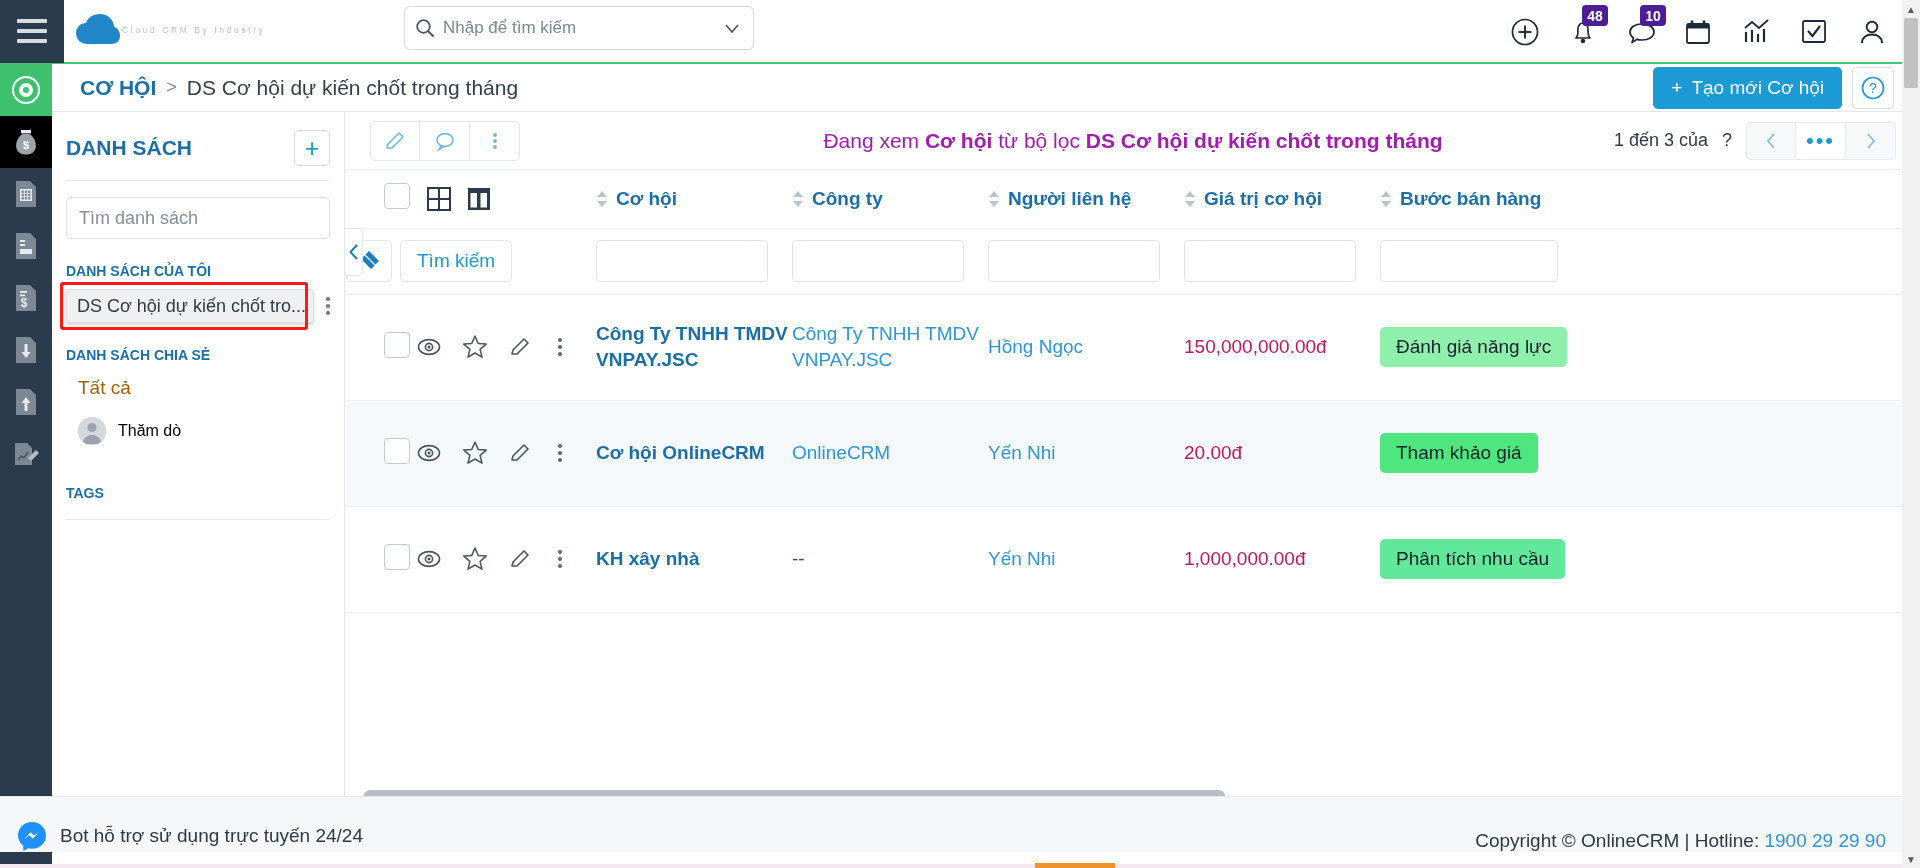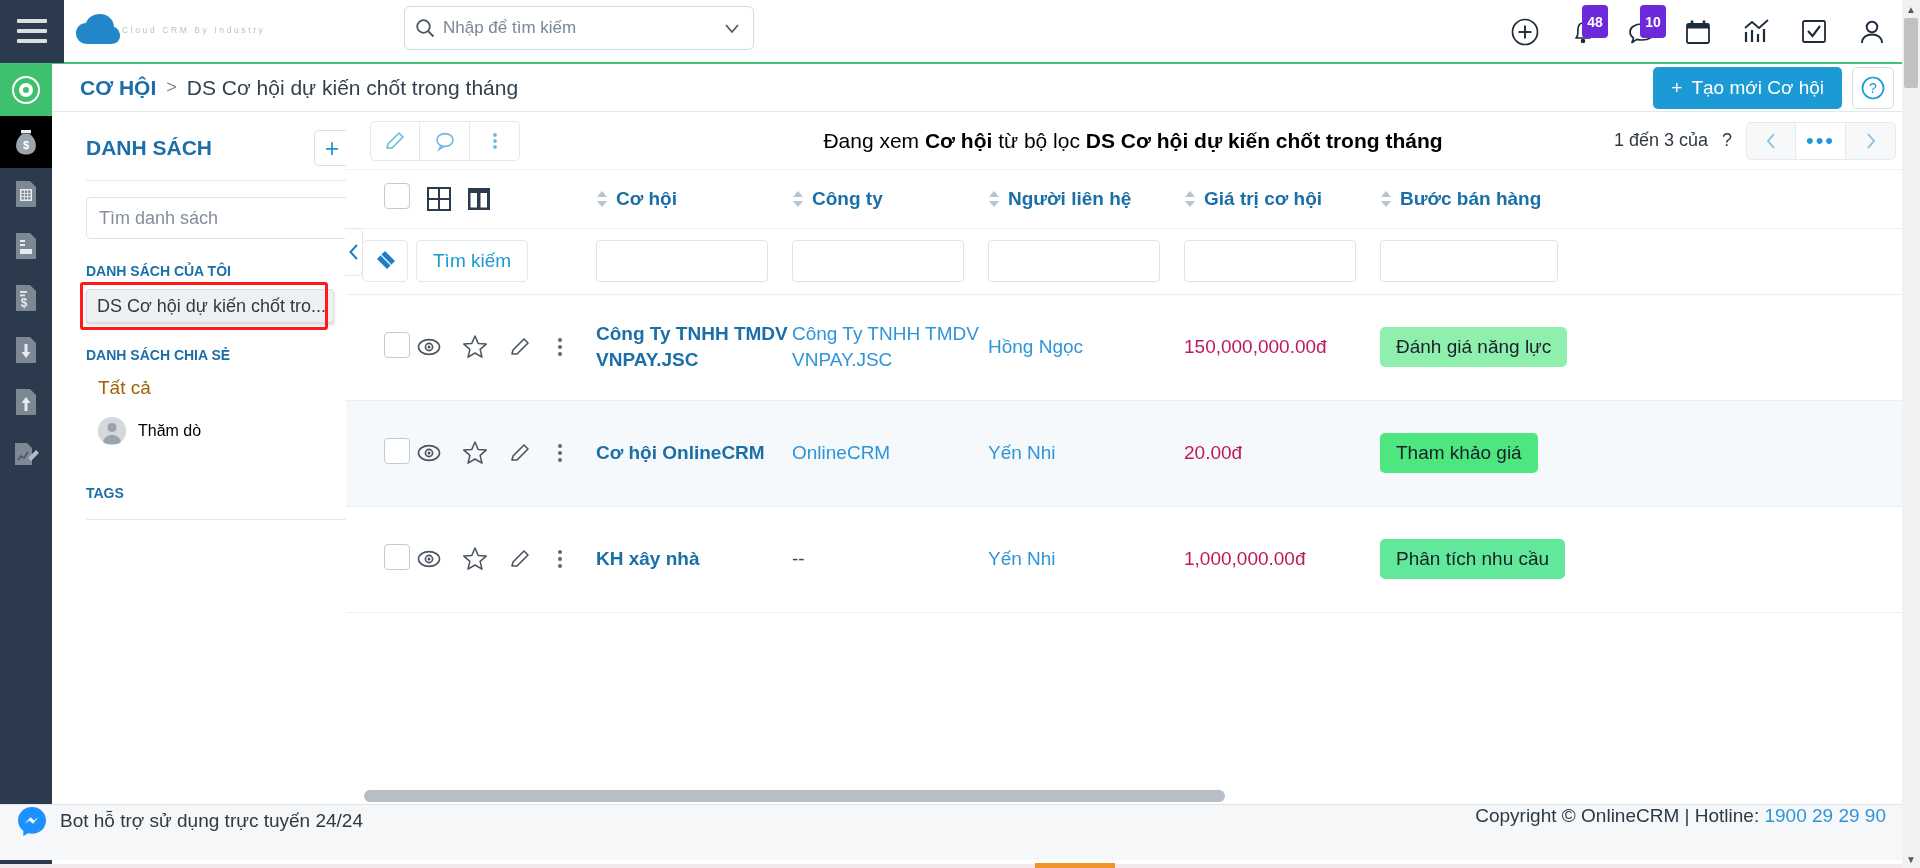--- a/index.html
+++ b/index.html
@@ -39,22 +39,22 @@
   }
   .search-box input {
     flex: 1; border: 0; outline: none; font-size: 17px; color: #4a5560;
     font-family: "Liberation Sans", sans-serif; padding-left: 8px; background: transparent;
   }
   .search-box input::placeholder { color: #7b8794; }
 
   .hdr-icons { position: absolute; right: 32px; top: 0; height: 64px; display: flex; align-items: center; gap: 28px; }
   .hdr-ic { position: relative; width: 30px; height: 30px; cursor: pointer; color: #1c2b3a; }
   .badge {
-    position: absolute; top: -12px; left: 14px; min-width: 26px; height: 33px;
-    background: #6d28d9; color: #fff; border-radius: 4px; font-size: 14px;
+    position: absolute; top: -12px; left: 14px; min-width: 26px; height: 21px;
+    background: #4c1d95; color: #fff; border-radius: 4px; font-size: 14px;
     font-weight: 700; display: flex; align-items: center; justify-content: center;
     padding: 0 4px; line-height: 1;
   }
 
   
   .crumbbar {
     position: absolute; top: 64px; left: 0; width: 1920px; height: 48px;
     background: #fff; border-bottom: 1px solid #e4e8eb; display: flex; align-items: center;
   }
   .crumbs { margin-left: 80px; display: flex; align-items: center; gap: 10px; font-size: 21px; }
@@ -80,21 +80,21 @@
   }
   .rail-item {
     width: 52px; height: 52px; display: flex; align-items: center; justify-content: center; cursor: pointer;
   }
   .rail-item.green { background: #3ec16f; }
   .rail-item.dark { background: #000; }
 
   
   .listpanel {
     position: absolute; top: 112px; left: 52px; width: 293px; bottom: 56px;
-    background: #fff; border-right: 1px solid #e4e8eb; margin-left: 20px;
+    background: #fff; border-right: 1px solid #e4e8eb;
   }
   .lp-head { display: flex; align-items: center; justify-content: space-between; padding: 18px 14px 14px 14px; }
   .lp-title { color: #1a6fa8; font-size: 21px; font-weight: 700; }
   .lp-add {
     width: 36px; height: 36px; border: 1px solid #d8dee3; border-radius: 5px; background: #fff;
     color: #1b9ad6; font-size: 25px; display: flex; align-items: center; justify-content: center; cursor: pointer;
   }
   .lp-div { height: 1px; background: #e6eaed; margin: 0 14px; }
   .lp-search {
     margin: 16px 14px 0 14px; height: 42px; border: 1px solid #dde2e6; border-radius: 5px;
@@ -144,21 +144,21 @@
   .main-toolbar { height: 58px; display: flex; align-items: center; position: relative; border-bottom: 1px solid #eef1f3; }
   .btn-group { display: flex; margin-left: 24px; }
   .tb-btn {
     width: 50px; height: 40px; background: #fff; border: 1px solid #e3e8ec;
     display: flex; align-items: center; justify-content: center; cursor: pointer; color: #6fb8e0;
   }
   .tb-btn:first-child { border-radius: 5px 0 0 5px; }
   .tb-btn:last-child { border-radius: 0 5px 5px 0; }
   .tb-btn + .tb-btn { border-left: 0; }
   .viewing {
-    position: absolute; left: 0; right: 0; text-align: center; font-size: 21px; color: #000000;
+    position: absolute; left: 0; right: 0; text-align: center; font-size: 21px; color: #a21caf;
     pointer-events: none;
   }
   .viewing b { font-weight: 700; }
   .pager { position: absolute; right: 24px; display: flex; align-items: center; gap: 14px; }
   .pager-text { font-size: 18px; color: #2d3a46; }
   .pg-group { display: flex; }
   .pg-btn {
     width: 50px; height: 38px; background: #f7f8f9; border: 1px solid #e6eaed;
     display: flex; align-items: center; justify-content: center; color: #89bcdd; cursor: pointer;
   }
@@ -181,21 +181,21 @@
   }
   .c-check { width: 70px; padding-left: 38px !important; }
   .c-act   { width: 180px; }
   .c-opp   { width: 196px; }
   .c-comp  { width: 196px; }
   .c-cont  { width: 196px; }
   .c-val   { width: 196px; }
   .c-stage { width: auto; }
 
   .filterrow td { border-bottom: 1px solid #eaeef1; padding: 0; height: 66px; }
-  .f-btns { display: flex; align-items: center; gap: 8px; padding-left: 16px; }
+  .f-btns { display: flex; align-items: center; gap: 8px; }
   .f-erase {
     width: 46px; height: 42px; border: 1px solid #e2e7eb; border-radius: 5px; background: #fff;
     display: flex; align-items: center; justify-content: center; cursor: pointer;
   }
   .f-search {
     height: 42px; padding: 0 16px; border: 1px solid #e2e7eb; border-radius: 5px; background: #fff;
     color: #1b9ad6; font-size: 19px; display: flex; align-items: center; cursor: pointer;
     font-family: "Liberation Sans", sans-serif;
   }
   .f-input {
@@ -216,22 +216,22 @@
   .cell-val { font-size: 19px; color: #be185d; }
   .badge-stage {
     display: inline-block; border-radius: 5px; padding: 9px 16px; font-size: 19px; color: #18212a;
   }
 
   .hscroll-wrap { position: absolute; left: 18px; right: 18px; bottom: 10px; height: 12px; }
   .hscroll-thumb { width: 56%; height: 12px; background: #b7bec5; border-radius: 6px; }
 
   
   .footer {
-    position: absolute; bottom: 8px; left: 0; width: 1920px; height: 56px;
-    background: #f5f7f8; border-top: 1px solid #e3e7ea; display: flex; align-items: flex-start;
+    position: absolute; bottom: 16px; left: 0; width: 1920px; height: 56px;
+    background: #f5f7f8; border-top: 1px solid #e3e7ea; display: flex; align-items: flex-end;
   }
   .foot-left { display: flex; align-items: center; gap: 12px; margin-left: 16px; }
   .foot-text { font-size: 19px; color: #2d3a46; }
   .foot-right { position: absolute; right: 34px; font-size: 19px; color: #2d3a46; }
   .foot-right a { color: #2e95d8; text-decoration: none; }
 
   
   .vscroll { position: absolute; top: 0; right: 0; width: 18px; height: 868px; background: #f1f1f1; }
   .vs-arrow { height: 18px; display: flex; align-items: center; justify-content: center; color: #5a5a5a; font-size: 10px; }
   .vs-thumb { position: absolute; top: 18px; left: 2px; width: 14px; height: 70px; background: #c1c1c1; border-radius: 2px; }

